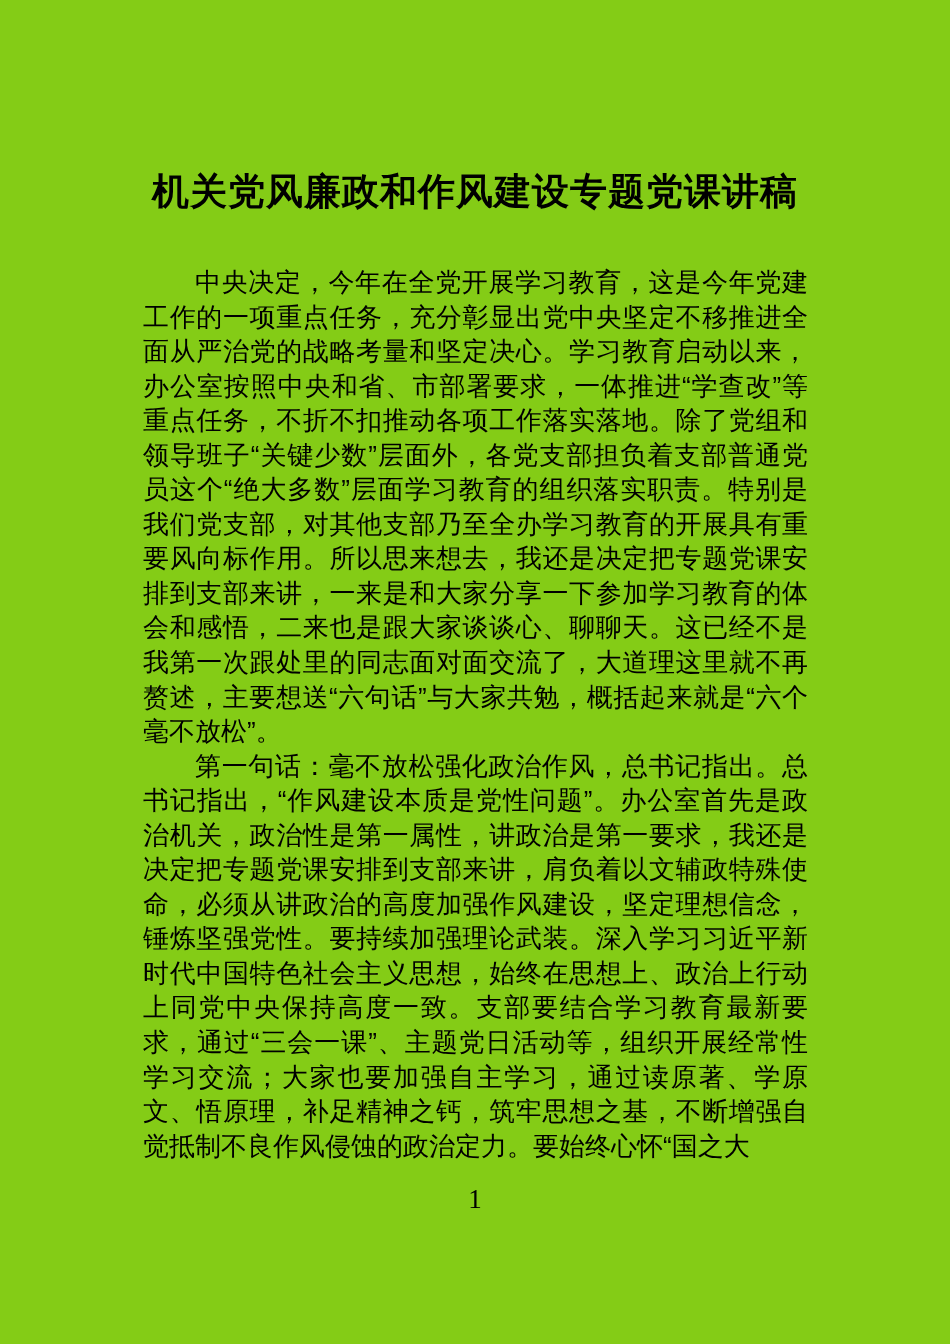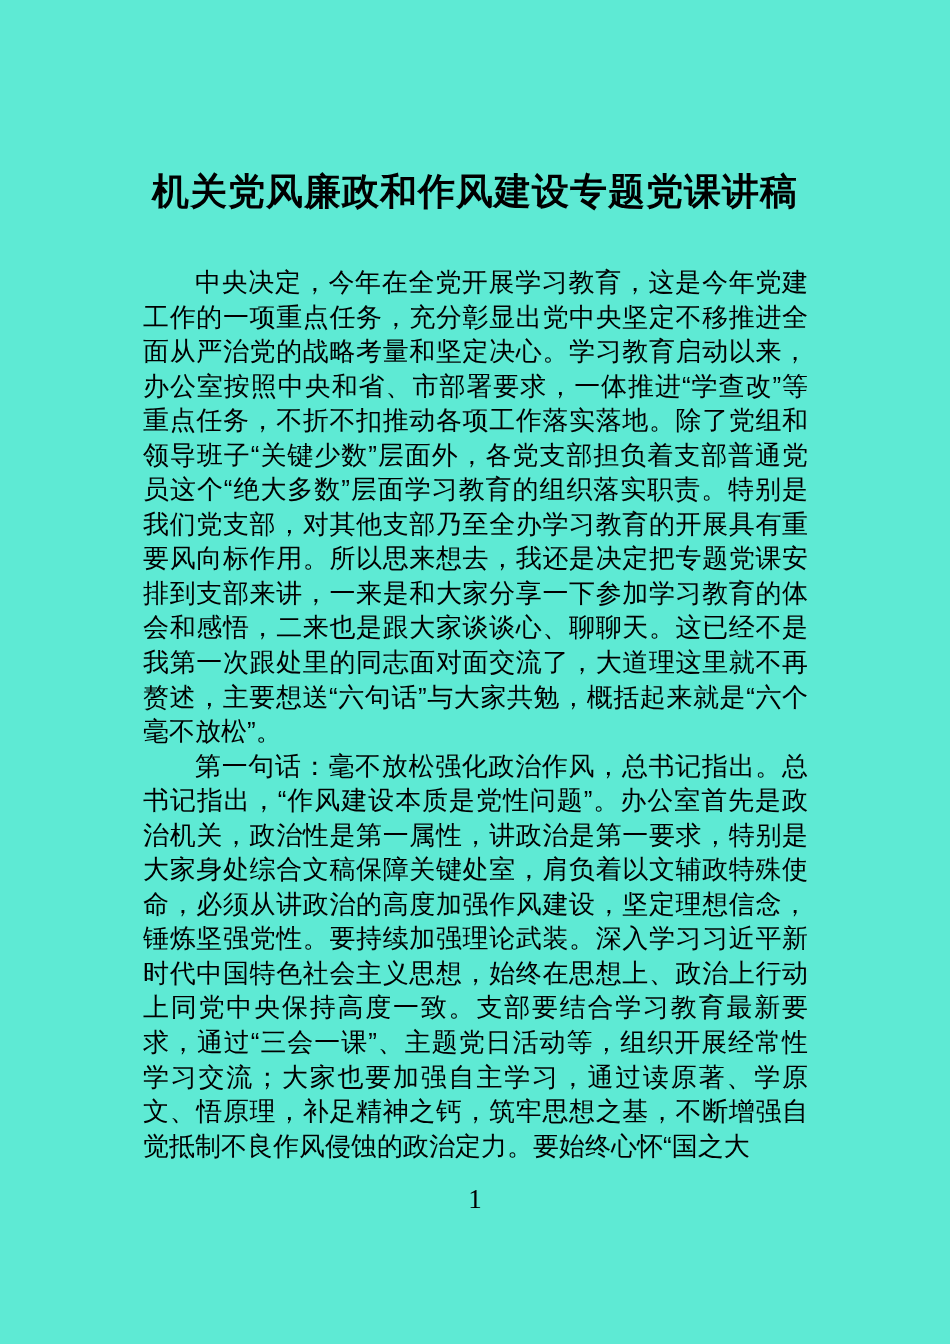--- a/index.html
+++ b/index.html
@@ -4,21 +4,21 @@
 <style>
   html, body {
     margin: 0;
     padding: 0;
     background: #ffffff;
   }
   .page {
     position: relative;
     width: 950px;
     height: 1344px;
-    background: #5eead4;
+    background: #84cc16;
     overflow: hidden;
     color: #000000;
     font-family: "Liberation Sans", sans-serif;
   }
   .doc-title {
     position: absolute;
     top: 170px;
     left: 0;
     width: 100%;
     margin: 0;
@@ -66,19 +66,19 @@
 <body>
 
 <div class="page">
 
   <h1 class="doc-title">机关党风廉政和作风建设专题党课讲稿</h1>
 
   <div class="doc-body">
 
     <p class="para"><span>中央决定，今年在全党开展学习教育，这是今年党建工作的一项重点任务，充分彰显出党中央坚定不移推进全面从严治党的战略考量和坚定决心。学习教育启动以来，办公室按照中央和省、市部署要求，一体推进“学查改”等重点任务，不折不扣推动各项工作落实落地。除了党组和领导班子“关键少数”层面外，各党支部担负着支部普通党员这个“绝大多数”层面学习教育的组织落实职责。特别是我们党支部，对其他支部乃至全办学习教育的开展具有重要风向标作用。所以思来想去，我还是决定把专题党课安排到支部来讲，一来是和大家分享一下参加学习教育的体会和感悟，二来也是跟大家谈谈心、聊聊天。这已经不是我第一次跟处里的同志面对面交流了，大道理这里就不再赘述，主要想送“六句话”与大家共勉，概括起来就是“六个毫不放松”。</span></p>
 
-    <p class="para"><span class="para-lead">第一句话：毫不放松强化政治作风，总书记指出。</span><span>总书记指出，“作风建设本质是党性问题”。办公室首先是政治机关，政治性是第一属性，讲政治是第一要求，特别是大家身处综合文稿保障关键处室，肩负着以文辅政特殊使命，必须从讲政治的高度加强作风建设，坚定理想信念，锤炼坚强党性。要持续加强理论武装。深入学习习近平新时代中国特色社会主义思想，始终在思想上、政治上行动上同党中央保持高度一致。支部要结合学习教育最新要求，通过“三会一课”、主题党日活动等，组织开展经常性学习交流；大家也要加强自主学习，通过读原著、学原文、悟原理，补足精神之钙，筑牢思想之基，不断增强自觉抵制不良作风侵蚀的政治定力。要始终心怀“国之大</span></p>
+    <p class="para"><span class="para-lead">第一句话：毫不放松强化政治作风，总书记指出。</span><span>总书记指出，“作风建设本质是党性问题”。办公室首先是政治机关，政治性是第一属性，讲政治是第一要求，我还是决定把专题党课安排到支部来讲，肩负着以文辅政特殊使命，必须从讲政治的高度加强作风建设，坚定理想信念，锤炼坚强党性。要持续加强理论武装。深入学习习近平新时代中国特色社会主义思想，始终在思想上、政治上行动上同党中央保持高度一致。支部要结合学习教育最新要求，通过“三会一课”、主题党日活动等，组织开展经常性学习交流；大家也要加强自主学习，通过读原著、学原文、悟原理，补足精神之钙，筑牢思想之基，不断增强自觉抵制不良作风侵蚀的政治定力。要始终心怀“国之大</span></p>
 
   </div>
 
   <div class="page-number">1</div>
 
 </div>
 
 </body></html>

